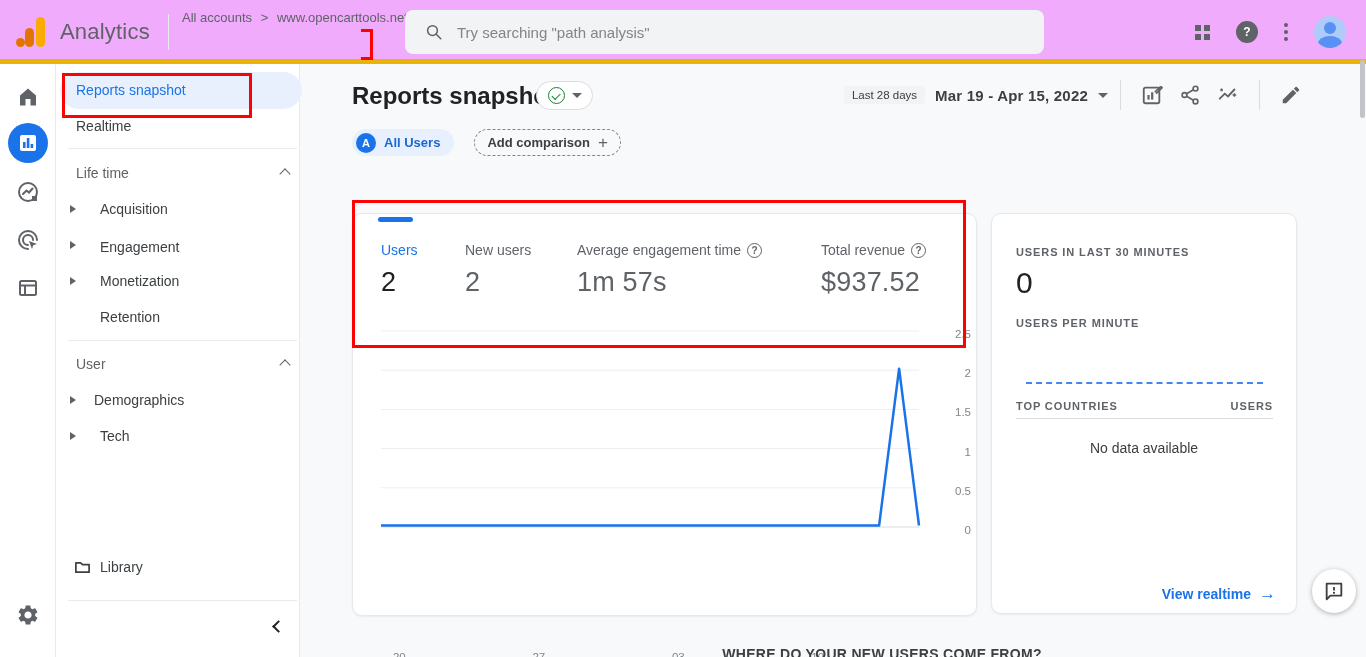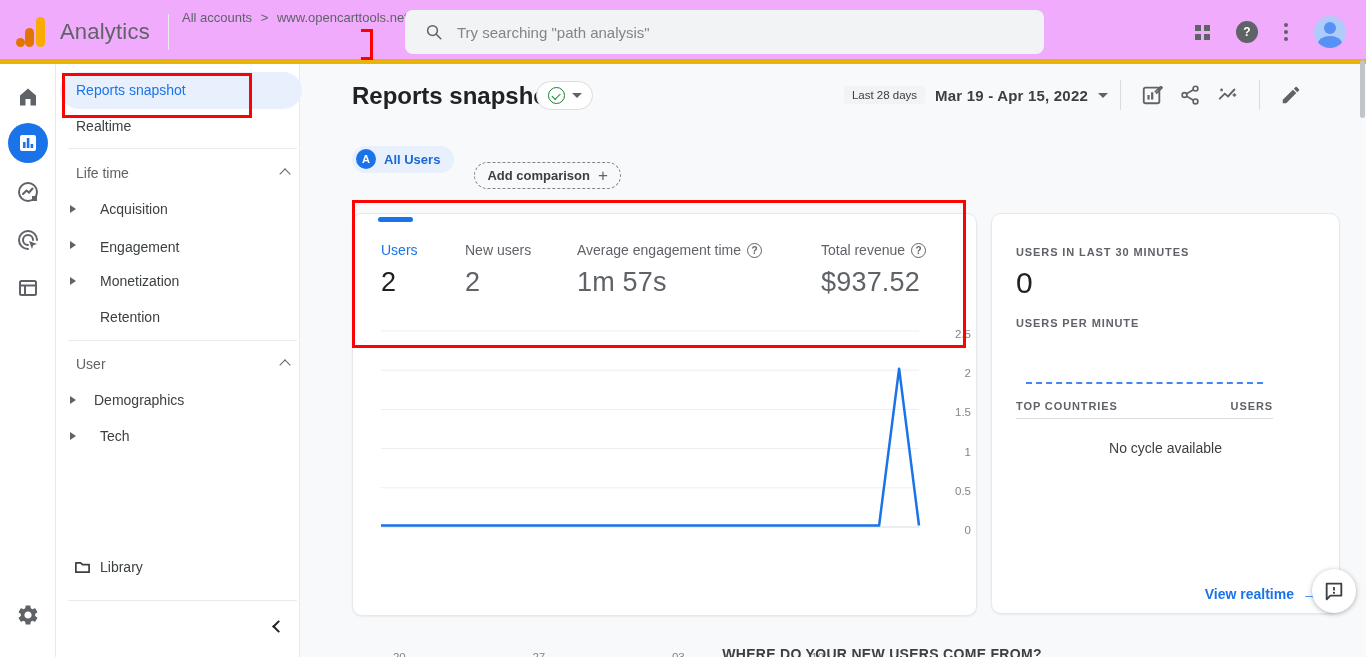--- a/index.html
+++ b/index.html
@@ -51,27 +51,27 @@
   .caret-down { width:0; height:0; border-left:5px solid transparent; border-right:5px solid transparent; border-top:5px solid #5f6368; }
   .hdr-right { position:absolute; right:56px; top:14px; height:34px; display:flex; align-items:center; }
   .range-badge { background:#f1f3f4; border-radius:4px; font-size:11.5px; color:#3c4043; padding:3px 8px; margin-right:10px; }
   .range-text { font-size:15px; font-weight:bold; color:#3c4043; letter-spacing:.2px; }
   .hdr-sep { width:1px; height:30px; background:#dadce0; margin:0 12px; }
   .hdr-icon { width:22px; height:22px; margin:0 8px; display:flex; align-items:center; justify-content:center; }
   .chips-row { position:absolute; left:52px; top:65px; display:flex; gap:20px; align-items:center; }
   .chip-all-users { height:27px; background:#e8f0fe; border-radius:14px; display:flex; align-items:center; padding:0 14px 0 4px; gap:8px; }
   .chip-a { width:20px; height:20px; border-radius:50%; background:#1a73e8; color:#fff; font-size:11px; font-weight:bold; display:flex; align-items:center; justify-content:center; }
   .chip-all-users span.lbl { font-size:13px; font-weight:bold; color:#1967d2; }
-  .chip-add { height:27px; border:1px dashed #80868b; border-radius:14px; display:flex; align-items:center; padding:0 12px; gap:8px; font-size:13px; font-weight:bold; color:#3c4043; background:transparent;margin-top:33px; }
+  .chip-add { height:27px; border:1px dashed #80868b; border-radius:14px; display:flex; align-items:center; padding:0 12px; gap:8px; font-size:13px; font-weight:bold; color:#3c4043; background:transparent; }
   .plus { font-size:17px; color:#5f6368; font-weight:normal; }
 
   
   .card { position:absolute; background:#fff; border:1px solid #e6e8eb; border-radius:10px; box-shadow:0 1px 2px rgba(60,64,67,.08); }
   .card-overview { left:52px; top:149px; width:625px; height:403px; }
-  .card-realtime { left:691px; top:149px; width:349px; height:401px; }
+  .card-realtime { left:691px; top:149px; width:306px; height:401px; }
   .tab-ind { position:absolute; left:25px; top:3px; width:35px; height:5px; border-radius:3px; background:#1a73e8; }
   .metric { position:absolute; top:28px; }
   .metric .m-label { font-size:14px; color:#5f6368; display:flex; align-items:center; gap:6px; }
   .metric .m-label.accent { color:#1a73e8; }
   .metric .m-value { font-size:27px; color:#5f6368; margin-top:9px; letter-spacing:.2px; }
   .metric .m-value.dark { color:#202124; }
   .q-icon { width:15px; height:15px; border:1.5px solid #5f6368; border-radius:50%; font-size:10px; color:#5f6368; display:inline-flex; align-items:center; justify-content:center; font-weight:bold; }
 
   .chart-wrap { position:absolute; left:28px; top:117px; width:538px; height:313px; }
   .ytick { position:absolute; left:556px; width:34px; font-size:11.5px; color:#80868b; text-align:right; }
@@ -323,21 +323,21 @@
   <section class="card card-realtime">
     <div class="rt-caps" style="position:absolute; left:24px; top:32px;">USERS IN LAST 30 MINUTES</div>
     <div class="rt-zero">0</div>
     <div class="rt-caps" style="position:absolute; left:24px; top:103px;">USERS PER MINUTE</div>
     <div class="rt-dash"></div>
     <div class="rt-thead">
       <span class="rt-caps">TOP COUNTRIES</span>
       <span class="rt-caps">USERS</span>
     </div>
     <div class="rt-thead-line"></div>
-    <div class="rt-empty">No cycle available</div>
+    <div class="rt-empty">No data available</div>
     <a class="rt-link">
       <span>View realtime</span>
       <span class="arrow">→</span>
     </a>
   </section>
 
   <div class="bottom-heading">WHERE DO YOUR NEW USERS COME FROM?</div>
 </main>
 
 <div class="ann ann-sidebar"></div>

